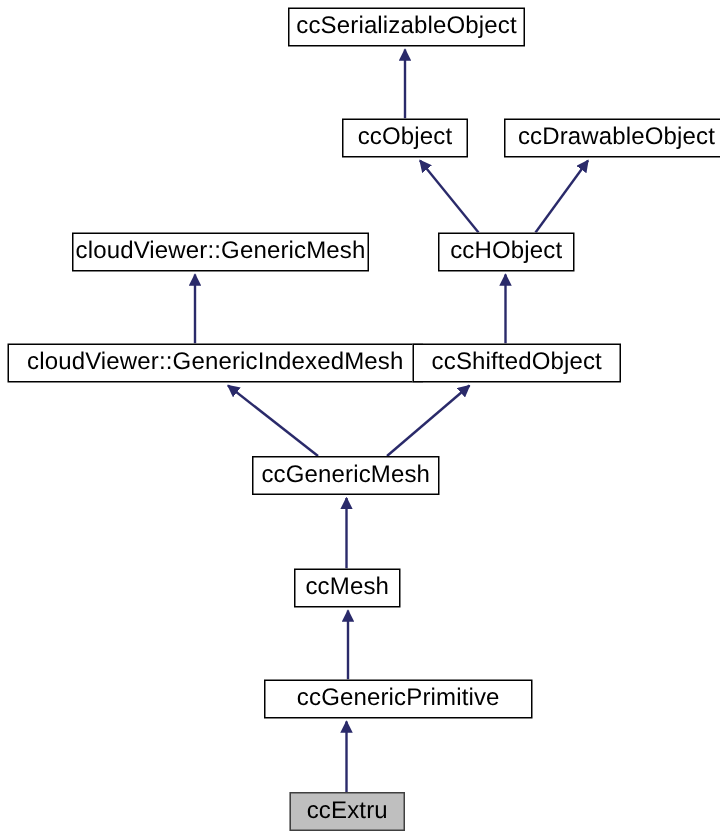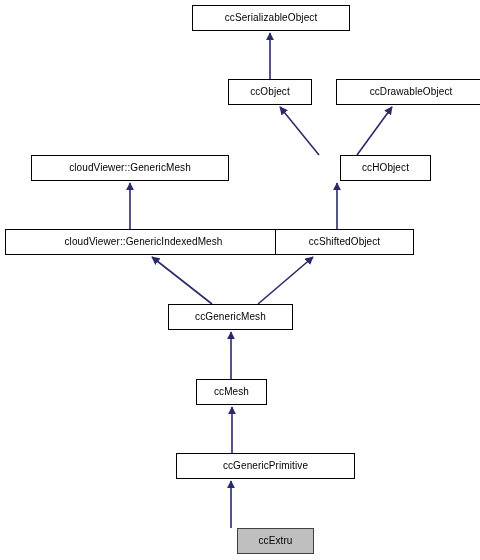--- a/index.html
+++ b/index.html
@@ -26,32 +26,31 @@
     width: 480px;
     height: 560px;
     pointer-events: none;
   }
   .node {
     position: absolute;
     box-sizing: border-box;
     border: 1px solid #000000;
     background: #ffffff;
     color: #000000;
-    font-size: 10px;
+    font-size: 16px;
     line-height: 1;
     display: flex;
     align-items: center;
     justify-content: center;
     white-space: nowrap;
     letter-spacing: 0.1px;
   }
   .node.current {
     background: #bfbfbf;
     border: 1px solid #404040;
-    margin-left: 44px;
   }
   .node-label {
     display: block;
     padding: 0 6px;
   }
 </style>
 </head>
 <body>
 
 <div id="diagram">
@@ -75,24 +74,24 @@
   <div id="node-layer">
       <div class="node" style="left: 192px; top: 5px; width: 158px; height: 26px;">
         <span class="node-label">ccSerializableObject</span>
       </div>
       <div class="node" style="left: 228px; top: 79px; width: 84px; height: 26px; text-align: right;">
         <span class="node-label">ccObject</span>
       </div>
       <div class="node" style="left: 336px; top: 79px; width: 150px; height: 26px;">
         <span class="node-label">ccDrawableObject</span>
       </div>
-      <div class="node" style="left: 31px; top: 155px; width: 198px; height: 26px;">
+      <div class="node" style="left: 48px; top: 155px; width: 198px; height: 26px;">
         <span class="node-label">cloudViewer::GenericMesh</span>
       </div>
-      <div class="node" style="left: 292px; top: 155px; width: 91px; height: 26px; margin-left: 48px;">
+      <div class="node" style="left: 292px; top: 155px; width: 91px; height: 26px;">
         <span class="node-label">ccHObject</span>
       </div>
       <div class="node" style="left: 5px; top: 229px; width: 277px; height: 26px;">
         <span class="node-label">cloudViewer::GenericIndexedMesh</span>
       </div>
       <div class="node" style="left: 275px; top: 229px; width: 139px; height: 26px;">
         <span class="node-label">ccShiftedObject</span>
       </div>
       <div class="node" style="left: 168px; top: 304px; width: 125px; height: 26px;">
         <span class="node-label">ccGenericMesh</span>

